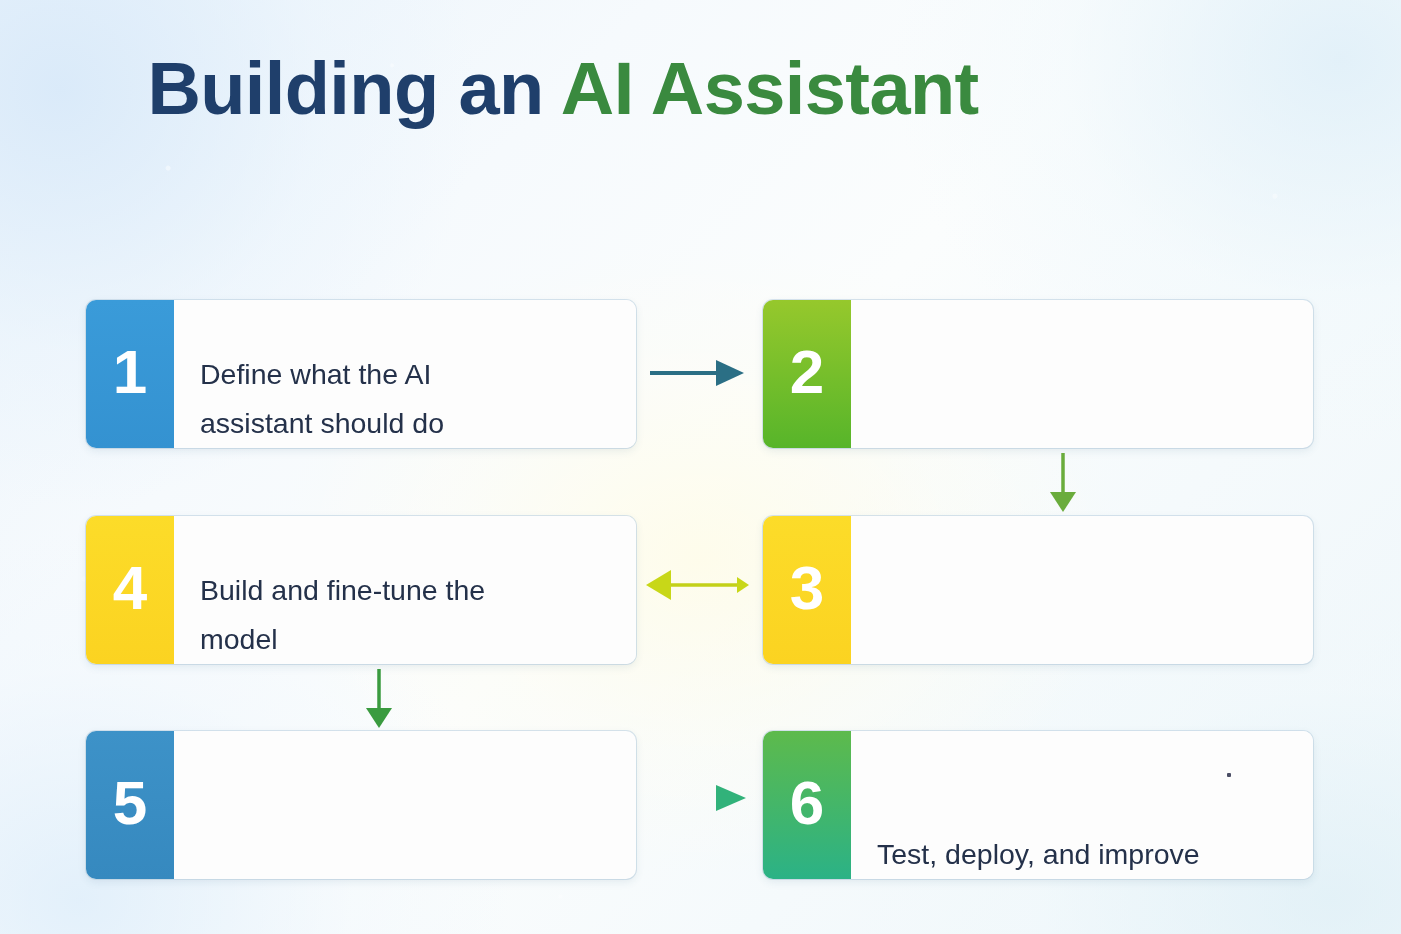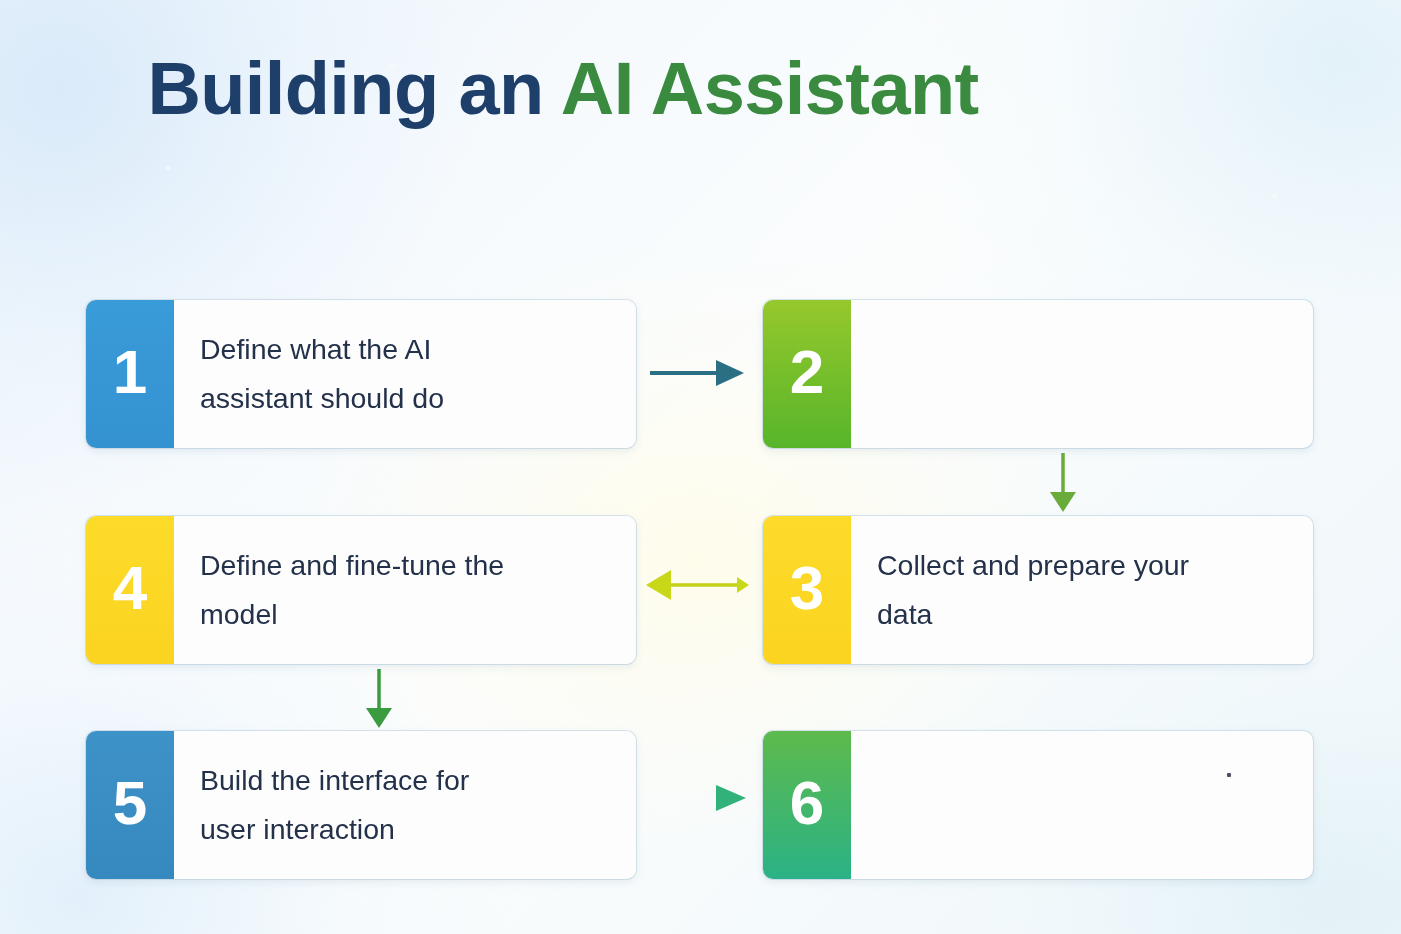--- a/index.html
+++ b/index.html
@@ -79,21 +79,21 @@
     color: #ffffff;
     font-size: 62px;
     font-weight: bold;
     line-height: 1;
     padding-bottom: 4px;
     box-sizing: border-box;
   }
   .card-body {
     flex: 1 1 auto;
     display: flex;
-    align-items: center;
+    align-items: flex-end;
     padding: 0 22px 0 26px;
     background: #fdfdfd;
   }
   .card-text {
     font-size: 28.5px;
     line-height: 1.72;
     color: #24314a;
     max-width: 330px;
   }
 
@@ -137,41 +137,38 @@
       <div class="card-text">Define what the AI assistant should do</div>
     </div>
   </div>
 
   <div class="card" style="left:763px; top:300px; width:550px; height:148px;">
     <div class="card-num num-green-2">2</div>
   </div>
 
   <div class="card" style="left:763px; top:516px; width:550px; height:148px;">
     <div class="card-num num-yellow-3">3</div>
-    <div class="card-body">
-      <div class="card-text">Collect and prepare your data</div>
-    </div>
   </div>
 
   <div class="card" style="left:86px; top:516px; width:550px; height:148px;">
     <div class="card-num num-yellow-4">4</div>
     <div class="card-body">
-      <div class="card-text">Define and fine-tune the model</div>
+      <div class="card-text">Build and fine-tune the model</div>
     </div>
   </div>
 
   <div class="card" style="left:86px; top:731px; width:550px; height:148px;">
     <div class="card-num num-blue-5">5</div>
-    <div class="card-body">
-      <div class="card-text">Build the interface for user interaction</div>
-    </div>
   </div>
 
   <div class="card" style="left:763px; top:731px; width:550px; height:148px;">
     <div class="card-num num-green-6">6</div>
+    <div class="card-body">
+      <div class="card-text">Test, deploy, and improve</div>
+    </div>
   </div>
 
   <div class="arrow" style="left:648px; top:352px; width:100px; height:42px;">
     <svg width="100" height="42" viewBox="0 0 100 42">
       <line x1="2" y1="21" x2="72" y2="21" stroke="#2b6f85" stroke-width="4"></line>
       <polygon points="68,8 96,21 68,34" fill="#2b6f85"></polygon>
     </svg>
   </div>
 
   <div class="arrow" style="left:1042px; top:452px; width:42px; height:62px;">

